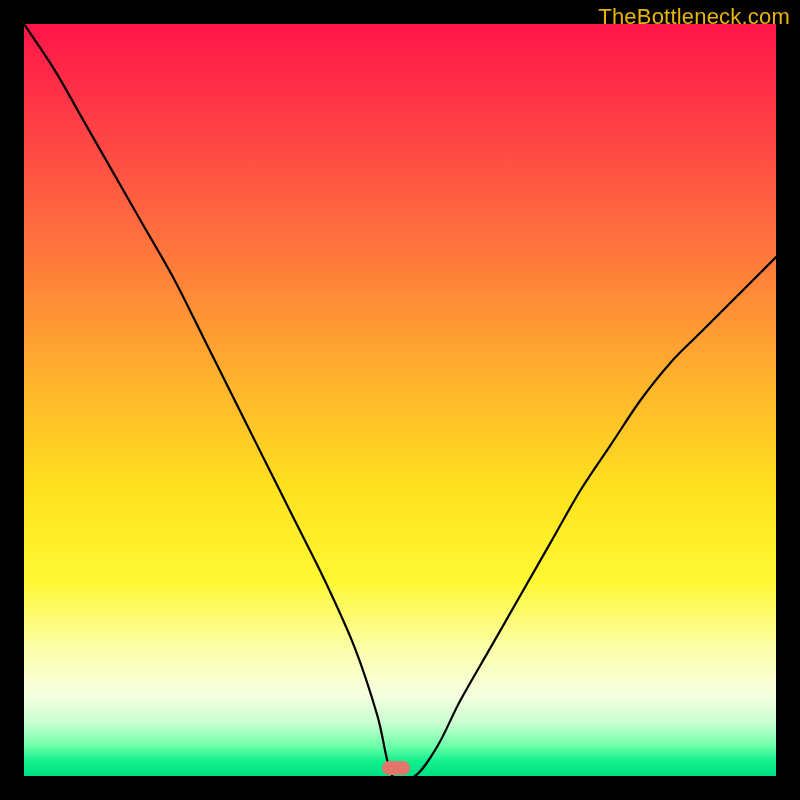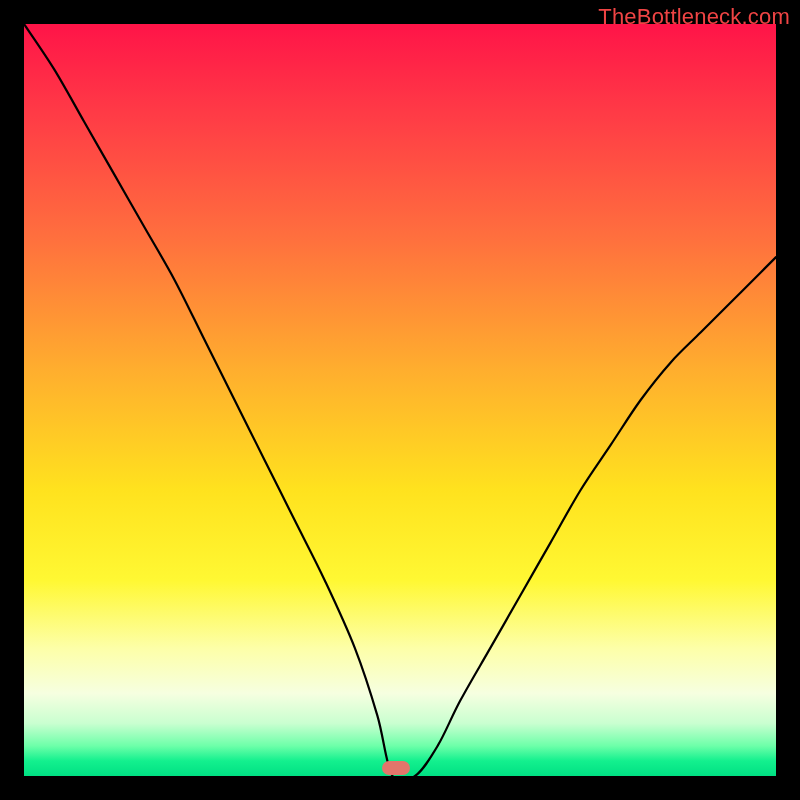--- a/index.html
+++ b/index.html
@@ -45,21 +45,21 @@
     position: absolute;
     width: 28px;
     height: 14px;
     border-radius: 7px;
     transform: translate(-50%, -50%);
   }
   .watermark {
     position: absolute;
     top: 4px;
     right: 10px;
-    color: #ef4444;
+    color: #eab308;
     font-size: 22px;
     font-weight: 500;
     letter-spacing: 0.2px;
   }
 </style>
 </head>
 <body>
 
 <div class="frame">
   <div class="watermark">TheBottleneck.com</div>

